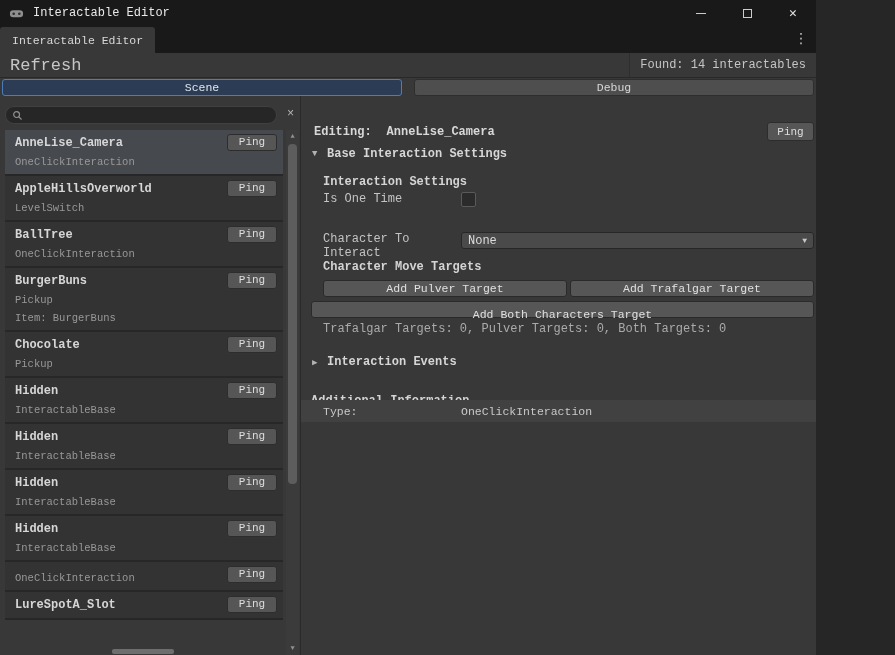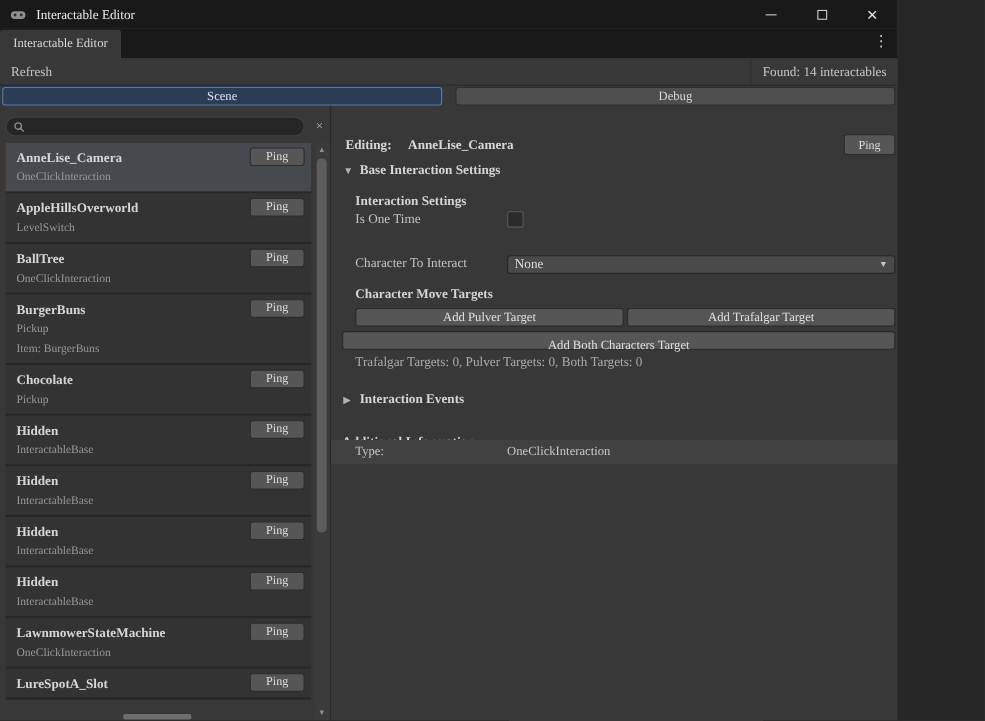--- a/index.html
+++ b/index.html
@@ -1,38 +1,38 @@
 <!DOCTYPE html>
 <html style="--window-bg: #383838; --titlebar-bg: #191919; --accent-border: #4b7eb8; --scene-tab-bg: #2b3c54; --selection-bg: #46494e; --button-bg: #565656;"><head>
 <meta charset="utf-8">
 <style>
   html,body{margin:0;padding:0;background:#262626;}
   #app{position:relative;width:816px;height:655px;background:var(--window-bg,#383838);overflow:hidden;
-       font-family:Liberation Serif, serif;font-size:12px;color:#d2d2d2;}
+       font-family:Liberation Mono, monospace;font-size:12px;color:#d2d2d2;}
   #app *{box-sizing:border-box;}
   button{font-family:inherit;cursor:default;}
 
   
   .titlebar{position:absolute;top:0;left:0;right:0;height:26px;background:var(--titlebar-bg,#191919);display:flex;align-items:center;}
   .app-icon{width:15px;height:15px;margin-left:9px;flex:0 0 auto;}
   .title-text{margin-left:9px;font-size:12px;color:#eaeaea;}
   .win-controls{margin-left:auto;display:flex;height:100%;}
   .win-btn{width:46px;height:100%;display:flex;align-items:center;justify-content:center;background:transparent;border:none;color:#cccccc;padding:0;}
   .glyph-min{width:10px;height:1px;background:#cccccc;}
   .glyph-max{width:9px;height:9px;border:1px solid #cccccc;}
   .glyph-close{font-size:13px;color:#e0e0e0;line-height:1;}
 
   
   .doctabs{position:absolute;top:26px;left:0;right:0;height:27px;background:var(--titlebar-bg,#191919);display:flex;align-items:flex-end;}
   .doctab{height:26px;background:var(--window-bg,#383838);padding:0 12px;display:flex;align-items:center;font-size:11.5px;color:#d8d8d8;border-radius:3px 3px 0 0;}
   .kebab{margin-left:auto;color:#c4c4c4;font-size:14px;padding:0 8px 6px 0;background:none;border:none;}
 
   
   .toolbar{position:absolute;top:53px;left:0;right:0;height:25px;background:var(--window-bg,#383838);border-bottom:1px solid #292929;display:flex;align-items:center;}
-  .refresh-btn{background:none;border:none;color:#c6c6c6;font-size:12px;padding:0 10px;height:100%;}
+  .refresh-btn{background:none;border:none;color:#c6c6c6;font-size:17px;padding:0 10px;height:100%;}
   .found-label{margin-left:auto;color:#c6c6c6;font-size:12px;padding:0 10px;border-left:1px solid #2e2e2e;height:100%;display:flex;align-items:center;}
 
   
   .mode-tabs{position:absolute;top:79px;left:2px;right:2px;height:17px;display:flex;gap:12px;}
   .mode-tab{flex:1;display:flex;align-items:center;justify-content:center;font-size:11.5px;border-radius:3px;background:#4e4e4e;border:1px solid #2e2e2e;color:#d6d6d6;padding:0;}
   .mode-tab.active{background:var(--scene-tab-bg,#2b3c54);border:1px solid var(--accent-border,#4b7eb8);color:#e0e6ee;}
 
   
   .left-panel{position:absolute;top:96px;left:0;width:300px;bottom:0;}
   .search-field{position:absolute;top:10px;left:5px;width:272px;height:18px;background:#262626;border:1px solid #404040;border-radius:9px;display:flex;align-items:center;padding:0 8px 0 6px;}
@@ -196,21 +196,20 @@
         <button class="ping-btn">Ping</button>
       </div>
 
       <div class="item">
         <div class="item-title">Hidden</div>
         <div class="item-sub">InteractableBase</div>
         <button class="ping-btn">Ping</button>
       </div>
 
       <div class="item">
-        <div class="item-title">LawnmowerStateMachine</div>
         <div class="item-sub">OneClickInteraction</div>
         <button class="ping-btn">Ping</button>
       </div>
 
       <div class="item">
         <div class="item-title">LureSpotA_Slot</div>
         <button class="ping-btn">Ping</button>
       </div>
 
     </div>

